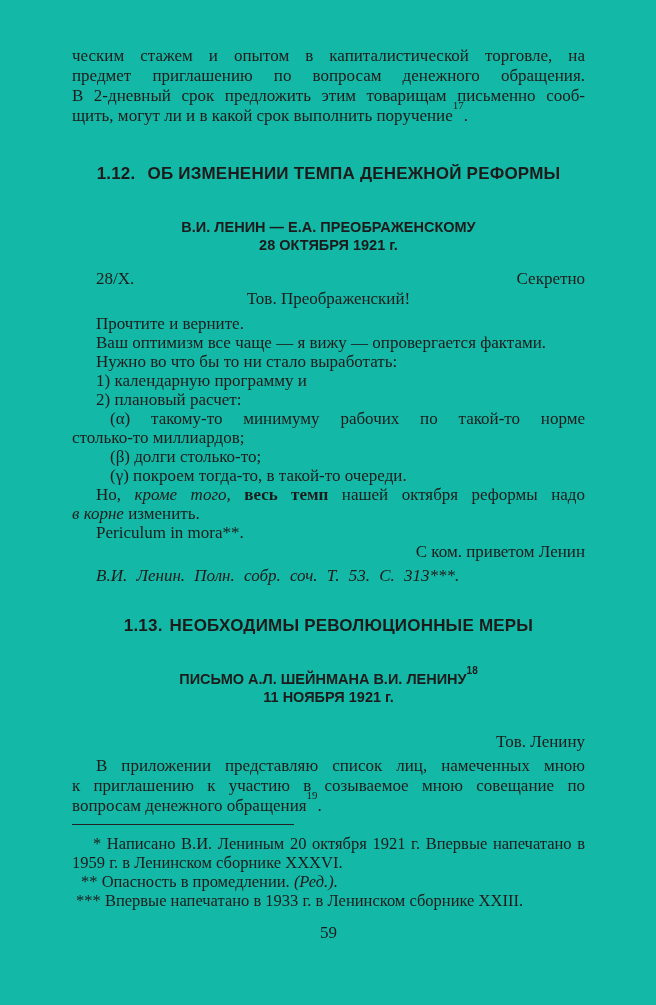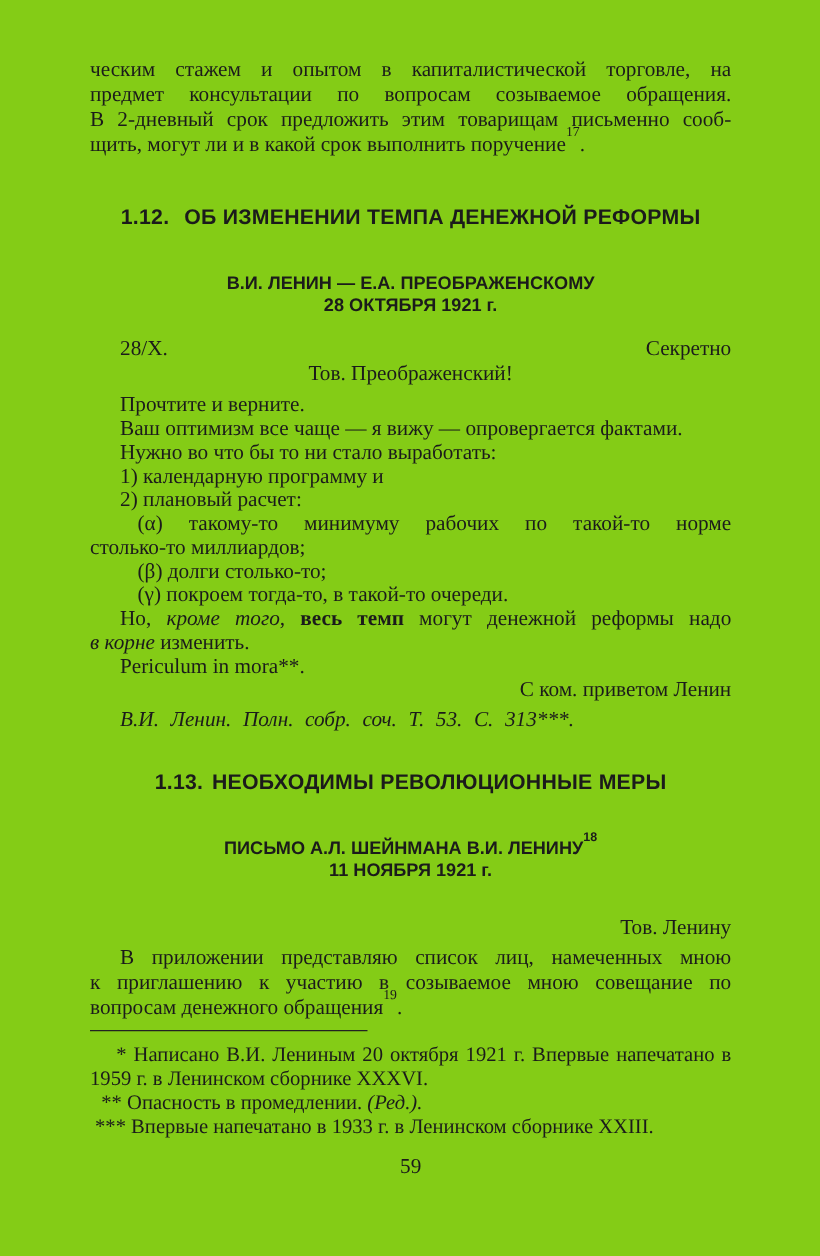--- a/index.html
+++ b/index.html
@@ -1,20 +1,20 @@
 <!DOCTYPE html>
 <html><head>
 <meta charset="utf-8">
 <style>
   html,body{margin:0;padding:0;}
   body{background:#e8e8e8;}
   .page{
     position:relative;
     width:656px;height:1005px;
-    background:#84cc16;
+    background:#14b8a6;
     color:#1b1b1b;
     font-family:"Liberation Serif", serif;
     font-size:17px;
     overflow:hidden;
     box-sizing:border-box;
   }
   .content{
     position:absolute;
     left:72px; top:0;
     width:513px;
@@ -113,21 +113,21 @@
   }
 </style>
 </head>
 <body>
 
 <div class="page">
   <div class="content">
 
     <div>
       <div class="jline">ческим стажем и опытом в капиталистической торговле, на</div>
-      <div class="jline">предмет консультации по вопросам созываемое обращения.</div>
+      <div class="jline">предмет приглашению по вопросам денежного обращения.</div>
       <div class="jline">В 2-дневный срок предложить этим товарищам письменно сооб-</div>
       <div class="line"><span>щить, могут ли и в какой срок выполнить поручение</span><sup class="fnref">17</sup><span>.</span></div>
     </div>
 
 
     <h2 class="sec-title h112"><span class="sec-num" style="margin-right:12px;text-align:right;">1.12.</span><span>ОБ ИЗМЕНЕНИИ ТЕМПА ДЕНЕЖНОЙ РЕФОРМЫ</span></h2>
     <div class="sec-sub sub-first">В.И. ЛЕНИН — Е.А. ПРЕОБРАЖЕНСКОМУ</div>
     <div class="sec-sub">28 ОКТЯБРЯ 1921 г.</div>
 
     <div class="dateline-row">
@@ -139,21 +139,21 @@
     <div class="letter-body lh19">
       <div class="line ind">Прочтите и верните.</div>
       <div class="line ind">Ваш оптимизм все чаще — я вижу — опровергается фактами.</div>
       <div class="line ind">Нужно во что бы то ни стало выработать:</div>
       <div class="line ind">1) календарную программу и</div>
       <div class="line ind">2) плановый расчет:</div>
       <div class="jline ind2">(α) такому-то минимуму рабочих по такой-то норме</div>
       <div class="line">столько-то миллиардов;</div>
       <div class="line ind2">(β) долги столько-то;</div>
       <div class="line ind2">(γ) покроем тогда-то, в такой-то очереди.</div>
-      <div class="jline ind"><span>Но, </span><span class="i">кроме того,</span><span> </span><span class="b">весь темп</span><span> могут денежной реформы надо</span></div>
+      <div class="jline ind"><span>Но, </span><span class="i">кроме того,</span><span> </span><span class="b">весь темп</span><span> нашей октября реформы надо</span></div>
       <div class="line"><span class="i">в корне</span><span> изменить.</span></div>
       <div class="line ind">Periculum in mora**.</div>
       <div class="line right signoff">С ком. приветом Ленин</div>
     </div>
 
     <div class="citation cit2">В.И. Ленин. Полн. собр. соч. Т. 53. С. 313***.</div>
 
     <h2 class="sec-title h113"><span class="sec-num" style="margin-right:7px;">1.13.</span><span>НЕОБХОДИМЫ РЕВОЛЮЦИОННЫЕ МЕРЫ</span></h2>
     <div class="sec-sub sub-first"><span>ПИСЬМО А.Л. ШЕЙНМАНА В.И. ЛЕНИНУ</span><sup class="sansref">18</sup></div>
     <div class="sec-sub">11 НОЯБРЯ 1921 г.</div>

